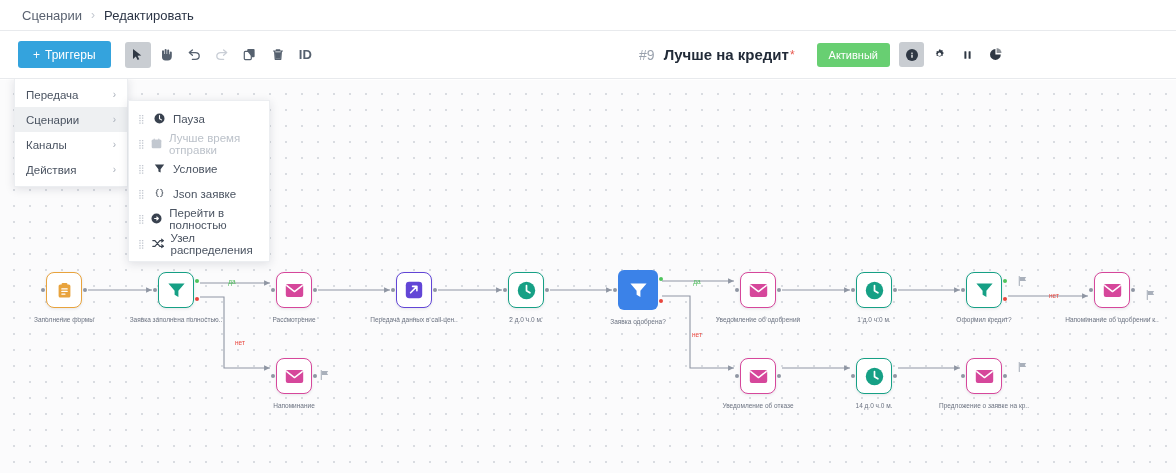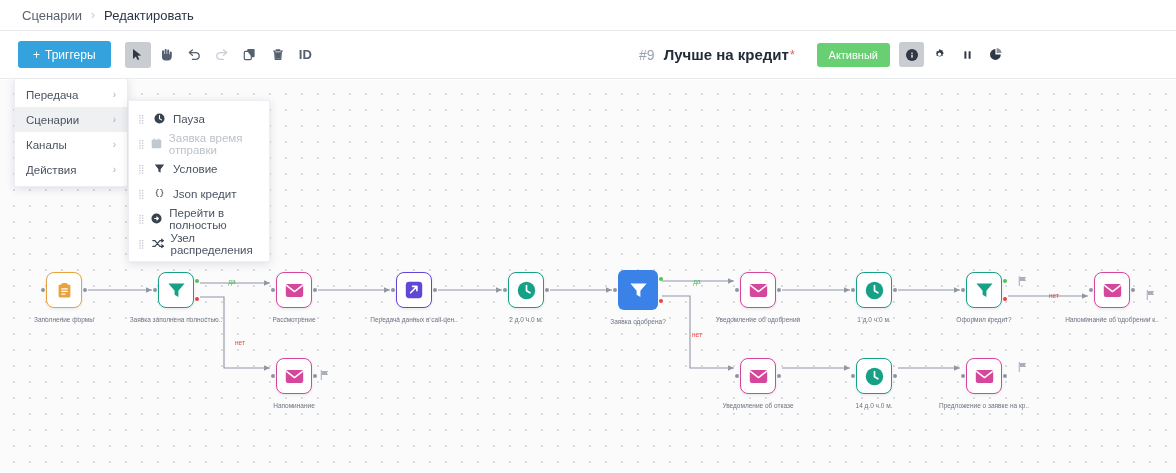--- a/index.html
+++ b/index.html
@@ -458,39 +458,39 @@
   <div class="m2-item dis">
     <span class="grip">⣿</span>
     <span class="gicon">
       <svg width="11" height="11" viewBox="0 0 11 11">
           <rect x=".7" y="1.8" width="9.6" height="8.4" rx="1.2" fill="currentColor"></rect>
           <rect x=".7" y="1.8" width="9.6" height="2.4" rx="1.2" fill="currentColor"></rect>
           <rect x="2.6" y=".5" width="1.2" height="2.2" rx=".5" fill="currentColor"></rect>
           <rect x="7.2" y=".5" width="1.2" height="2.2" rx=".5" fill="currentColor"></rect>
         </svg>
     </span>
-    <span>Заявка время отправки</span>
+    <span>Лучше время отправки</span>
   </div>
   <div class="m2-item">
     <span class="grip">⣿</span>
     <span class="gicon">
       <svg width="11" height="11" viewBox="0 0 11 11">
           <path d="M.8 1.6h9.4L6.6 6.2v3.4L4.4 8.4V6.2z" fill="currentColor"></path>
         </svg>
     </span>
     <span>Условие</span>
   </div>
   <div class="m2-item">
     <span class="grip">⣿</span>
     <span class="gicon">
       <svg width="11" height="11" viewBox="0 0 11 11">
           <path d="M4.2 1.4c-1.2 0-1.3.8-1.3 1.7s.1 1.5-1 1.8c1.1.3 1 1 1 1.9s.1 1.7 1.3 1.7M6.8 1.4c1.2 0 1.3.8 1.3 1.7s-.1 1.5 1 1.8c-1.1.3-1 1-1 1.9s-.1 1.7-1.3 1.7" stroke="currentColor" stroke-width="1" fill="none" stroke-linecap="round"></path>
         </svg>
     </span>
-    <span>Json кредит</span>
+    <span>Json заявке</span>
   </div>
   <div class="m2-item">
     <span class="grip">⣿</span>
     <span class="gicon">
       <svg width="11" height="11" viewBox="0 0 11 11">
           <circle cx="5.5" cy="5.5" r="5" fill="currentColor"></circle>
           <path d="M3.6 5.5h3.6M5.7 4l1.7 1.5L5.7 7" stroke="#fff" stroke-width="1.1" fill="none" stroke-linecap="round" stroke-linejoin="round"></path>
         </svg>
     </span>
     <span>Перейти в полностью</span>

